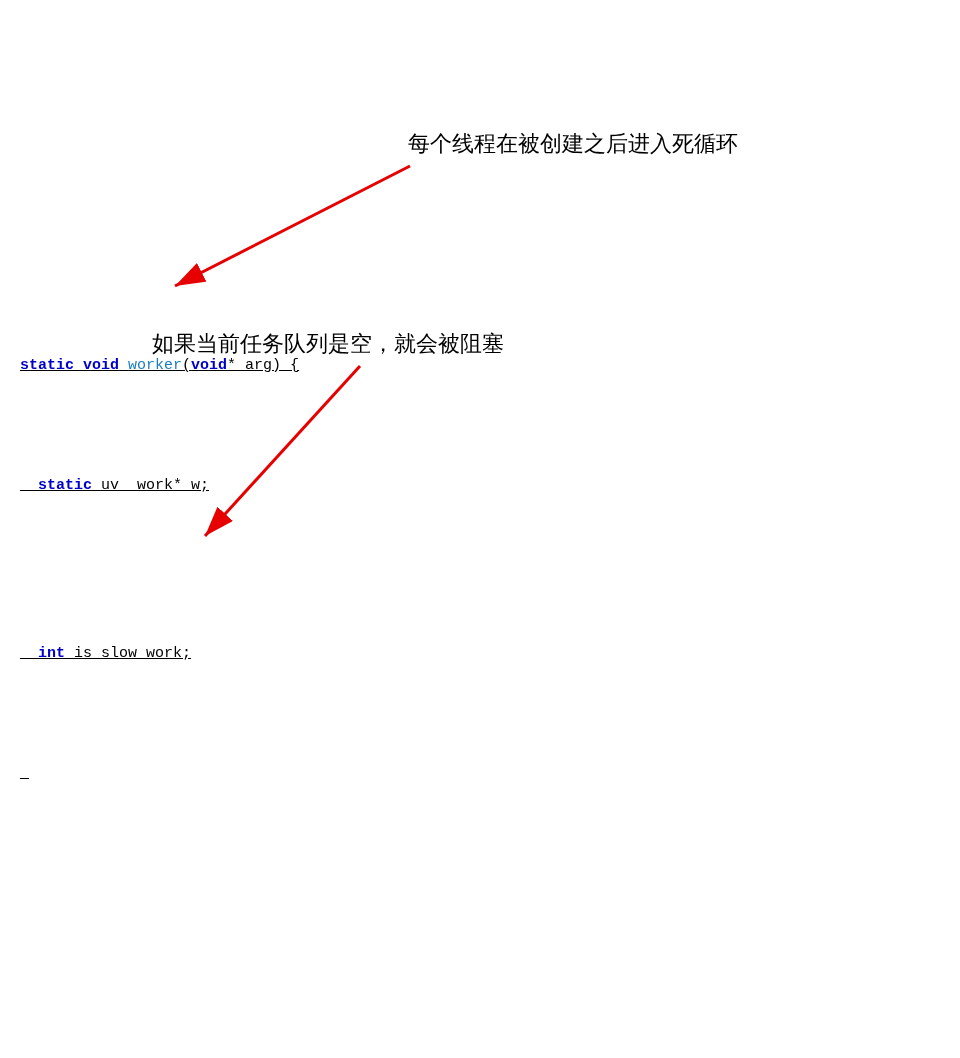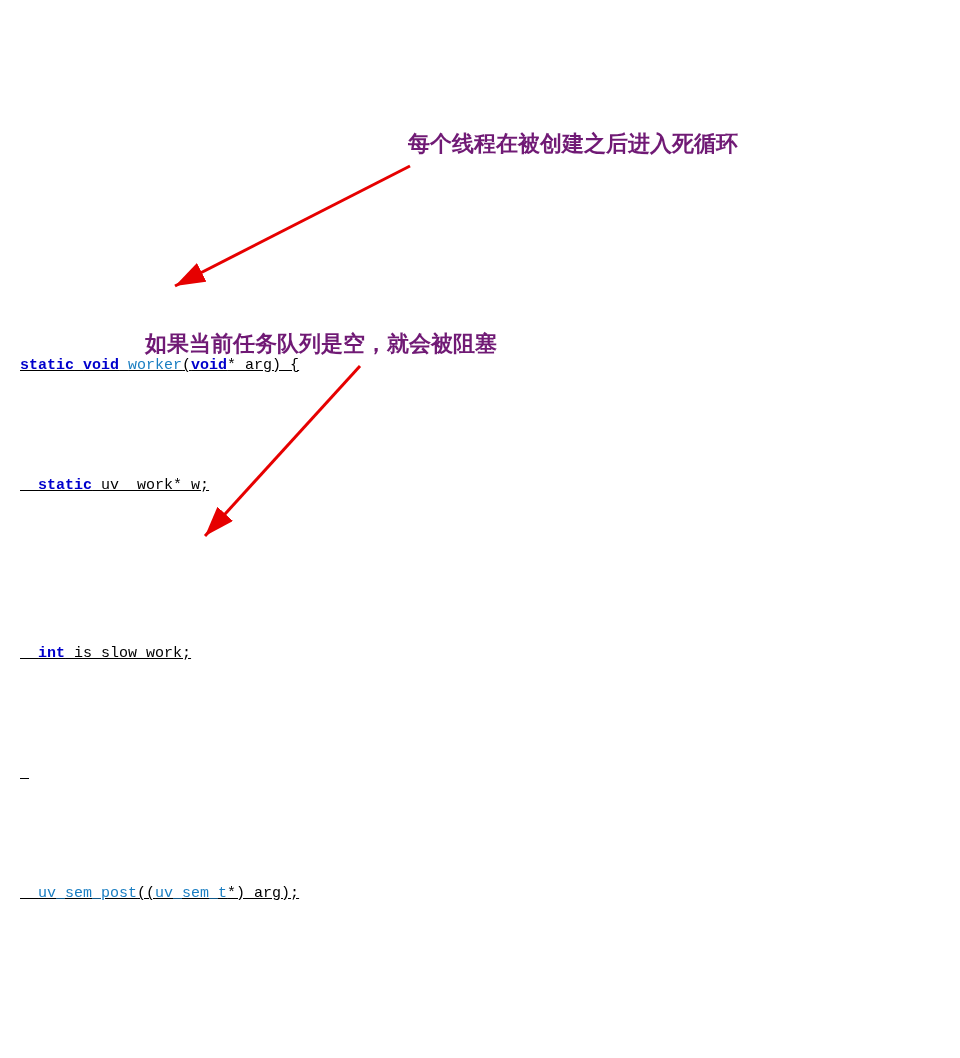--- a/index.html
+++ b/index.html
@@ -30,22 +30,22 @@
 
     
     .annotation {
       position: absolute;
       pointer-events: none;
     }
 
     .annotation-text {
       font-family: 'PingFang SC', 'Microsoft YaHei', sans-serif;
       font-size: 22px;
-      font-weight: bold;
-      color: #701a75;
+      font-weight: normal;
+      color: #000000;
     }
 
     svg.arrows {
       position: absolute;
       top: 0;
       left: 0;
       width: 100%;
       height: 100%;
       pointer-events: none;
       overflow: visible;
@@ -70,39 +70,38 @@
 
     <line x1="390" y1="148" x2="155" y2="268" stroke="#e60000" stroke-width="3" marker-end="url(#arrowhead1)"></line>
 
     <line x1="340" y1="348" x2="185" y2="518" stroke="#e60000" stroke-width="3" marker-end="url(#arrowhead2)"></line>
   </svg>
 
   
   <div class="annotation annotation-text" style="top: 108px; left: 388px;">每个线程在被创建之后进入死循环</div>
 
   
-  <div class="annotation annotation-text" style="top: 308px; left: 125px;">如果当前任务队列是空，就会被阻塞</div>
+  <div class="annotation annotation-text" style="top: 308px; left: 132px;">如果当前任务队列是空，就会被阻塞</div>
 
   
   
   <span class="line"><span class="kw">static</span> <span class="kw">void</span> <span class="fn">worker</span>(<span class="kw">void</span>* arg) {</span>
 
   
   <span class="line">  <span class="kw">static</span> uv__work* w;</span>
 
   
 
   
   <span class="line">  <span class="kw">int</span> is_slow_work;</span>
 
   
   <span class="line">&nbsp;</span>
 
   
-  <span class="line">  <span class="fn">uv_sem_post</span>((<span class="fn">uv_sem_t</span>*) arg);</span>
 
   
   
 
   
   
 
   
   
 

